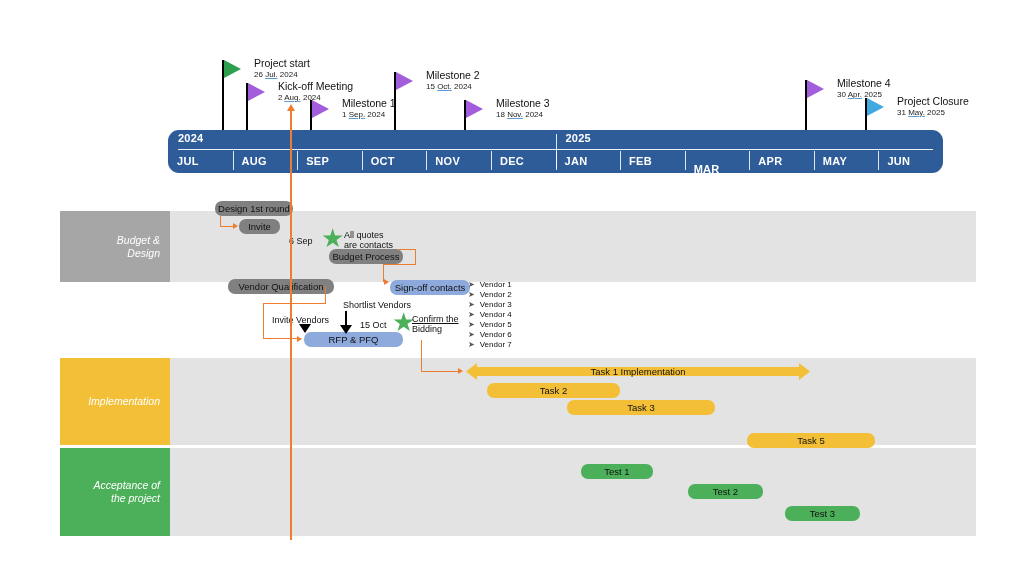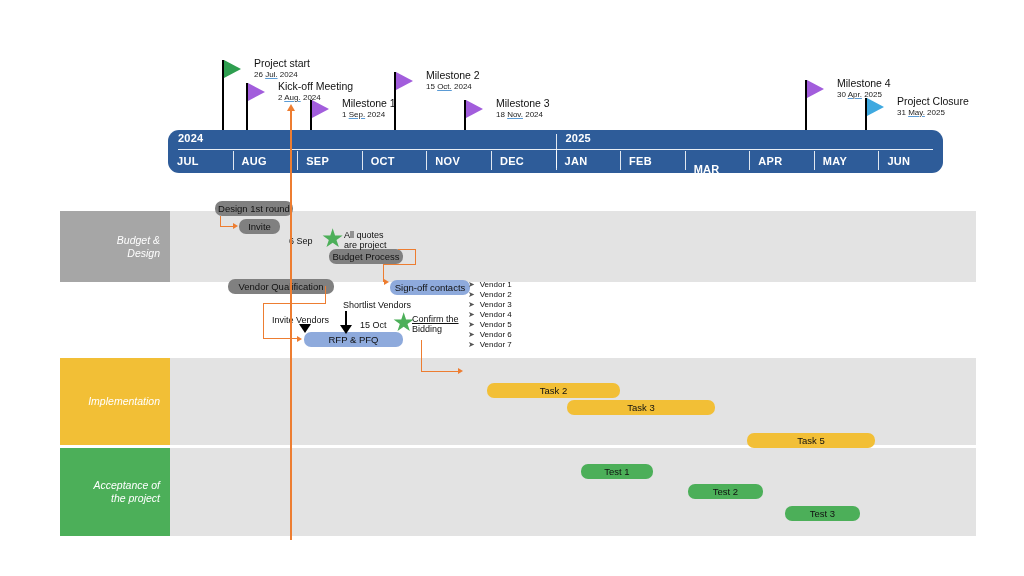--- a/index.html
+++ b/index.html
@@ -252,21 +252,21 @@
     </div>
     <div class="bar gray" style="left: 239px; top: 219px; width: 41px; height: 15px;">
       <span class="blabel">Invite</span>
     </div>
     <div class="bar gray" style="left: 329px; top: 249px; width: 74px; height: 15px;">
       <span class="blabel">Budget Process</span>
     </div>
     <div class="txt sm" style="left: 289px; top: 236px;">6 Sep</div>
     <div class="star" style="left: 321px; top: 228px; color: rgb(76, 175, 89);">★</div>
     <div class="txt sm" style="left: 344px; top: 230px;">All quotes</div>
-    <div class="txt sm" style="left: 344px; top: 240px;">are project</div>
+    <div class="txt sm" style="left: 344px; top: 240px;">are contacts</div>
     <div class="conn v" style="left: 220px; top: 216px; height: 11px; background: rgb(237, 125, 49);"></div>
     <div class="conn h" style="left: 220px; top: 226px; width: 14px; background: rgb(237, 125, 49);"></div>
     <div class="arrowhead" style="left: 233px; top: 223px;"></div>
     <div class="conn h" style="left: 398px; top: 249px; width: 18px; background: rgb(237, 125, 49);"></div>
     <div class="conn v" style="left: 415px; top: 249px; height: 16px; background: rgb(237, 125, 49);"></div>
     <div class="conn h" style="left: 383px; top: 264px; width: 33px; background: rgb(237, 125, 49);"></div>
     <div class="conn v" style="left: 383px; top: 264px; height: 18px; background: rgb(237, 125, 49);"></div>
     <div class="arrowhead" style="left: 384px; top: 279px;"></div>
     <div class="bar gray" style="left: 228px; top: 279px; width: 106px; height: 15px;">
       <span class="blabel">Vendor Qualification</span>
@@ -314,20 +314,26 @@
       </div>
       <div class="vrow">
         <span class="vchev">➤</span>
         <span>Vendor 6</span>
       </div>
       <div class="vrow">
         <span class="vchev">➤</span>
         <span>Vendor 7</span>
       </div>
     </div>
+    <div class="bar arrowbar" style="left: 466px; top: 363px; width: 344px; height: 17px;">
+      <svg class="arrowshape" viewBox="0 0 344 17" preserveAspectRatio="none">
+        <path d="M0,8.5 L11,0 L11,4 L333,4 L333,0 L344,8.5 L333,17 L333,13 L11,13 L11,17 Z" fill="#f2bf36"></path>
+      </svg>
+      <span class="blabel">Task 1 Implementation</span>
+    </div>
     <div class="bar amber" style="left: 487px; top: 383px; width: 133px; height: 15px;">
       <span class="blabel">Task 2</span>
     </div>
     <div class="bar amber" style="left: 567px; top: 400px; width: 148px; height: 15px;">
       <span class="blabel">Task 3</span>
     </div>
     <div class="bar amber" style="left: 747px; top: 433px; width: 128px; height: 15px;">
       <span class="blabel">Task 5</span>
     </div>
     <div class="conn v" style="left: 421px; top: 340px; height: 31px; background: rgb(237, 125, 49);"></div>

